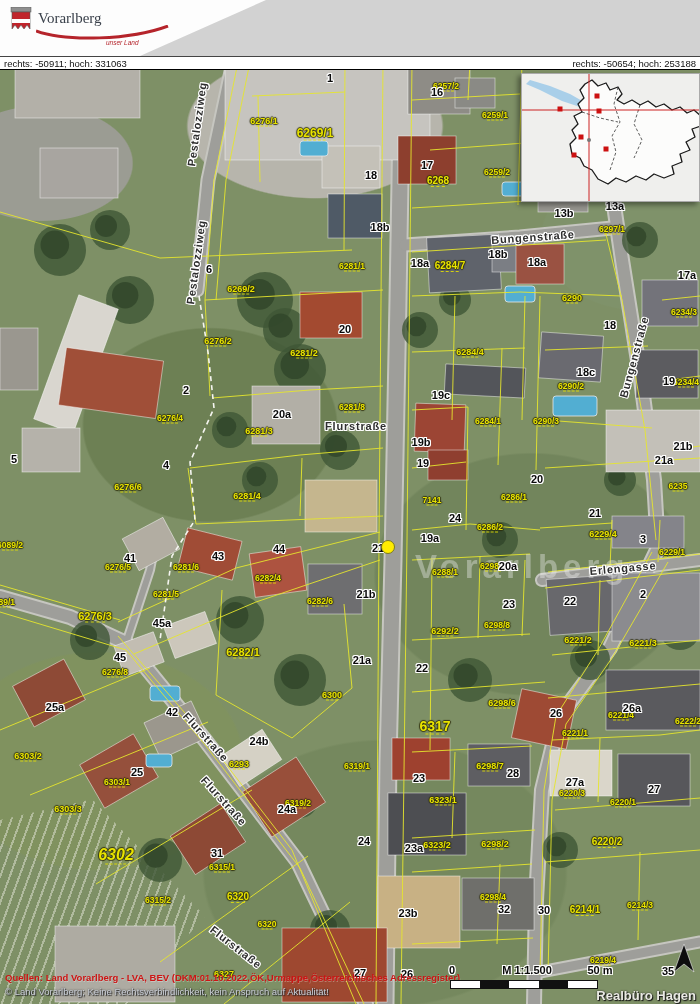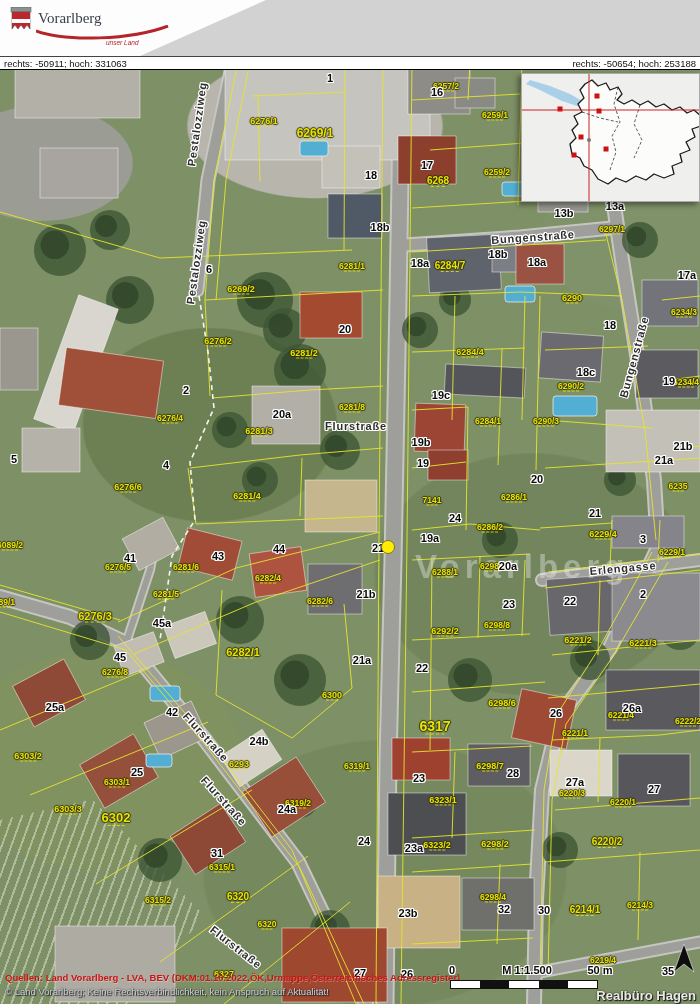--- a/index.html
+++ b/index.html
@@ -270,21 +270,21 @@
         <div class="pl" style="left: 490px; top: 696px; font-size: 9px;">6298/7</div>
         <div class="pl" style="left: 117px; top: 712px;">6303/1</div>
         <div class="pl" style="left: 572px; top: 723px;">6220/3</div>
         <div class="pl" style="left: 443px; top: 730px; font-size: 9px;">6323/1</div>
         <div class="pl" style="left: 623px; top: 732px;">6220/1</div>
         <div class="pl" style="left: 298px; top: 733px;">6319/2</div>
         <div class="pl" style="left: 68px; top: 739px; font-size: 9px;">6303/3</div>
         <div class="pl" style="left: 607px; top: 772px; font-size: 10px;">6220/2</div>
         <div class="pl" style="left: 437px; top: 775px; font-size: 9px;">6323/2</div>
         <div class="pl" style="left: 495px; top: 774px; font-size: 9px;">6298/2</div>
-        <div class="pl" style="left: 116px; top: 748px; font-size: 13px;">6302</div>
+        <div class="pl" style="left: 116px; top: 785px; font-size: 16px; font-style: italic;">6302</div>
         <div class="pl" style="left: 222px; top: 797px;">6315/1</div>
         <div class="pl" style="left: 238px; top: 827px; font-size: 10px;">6320</div>
         <div class="pl" style="left: 493px; top: 827px;">6298/4</div>
         <div class="pl" style="left: 158px; top: 830px;">6315/2</div>
         <div class="pl" style="left: 640px; top: 835px;">6214/3</div>
         <div class="pl" style="left: 585px; top: 840px; font-size: 10px;">6214/1</div>
         <div class="pl" style="left: 267px; top: 854px;">6320</div>
         <div class="pl" style="left: 603px; top: 890px;">6219/4</div>
         <div class="pl" style="left: 224px; top: 904px; font-size: 9px;">6327</div>
         <div class="sn" style="left: 197px; top: 54px; transform: translate(-50%, -50%) rotate(-82deg);">Pestalozziweg</div>

